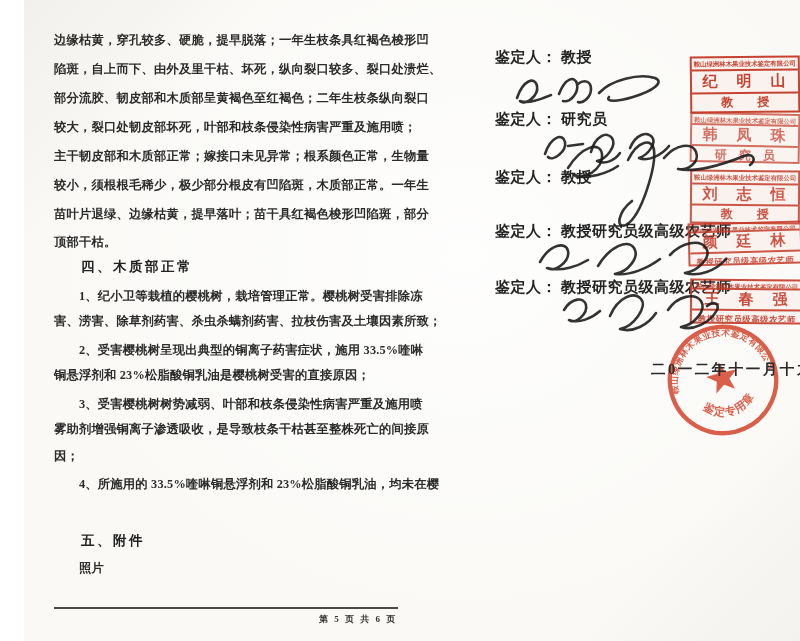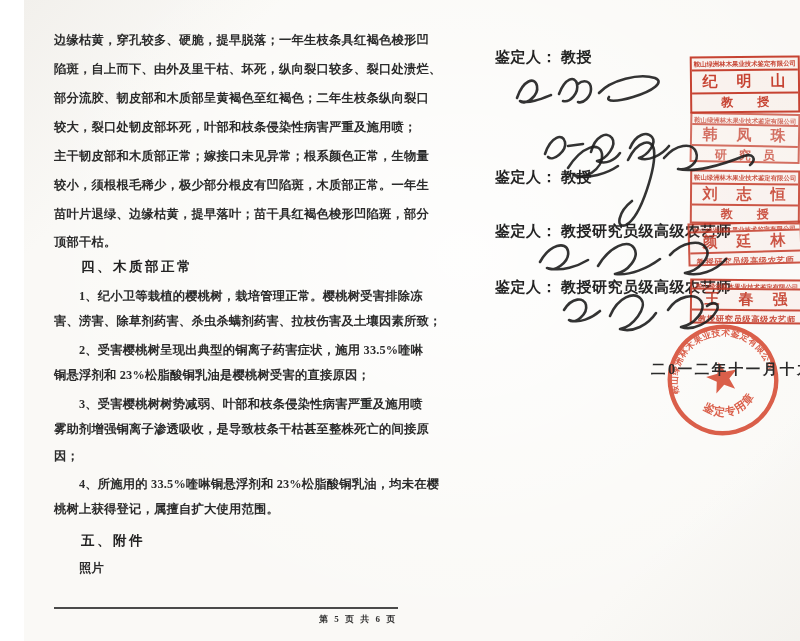--- a/index.html
+++ b/index.html
@@ -108,33 +108,35 @@
     <div class="bline" style="top:313px">害、涝害、除草剂药害、杀虫杀螨剂药害、拉枝伤害及土壤因素所致；</div>
 
     <div class="bline indent" style="top:342px">2、受害樱桃树呈现出典型的铜离子药害症状，施用 33.5%喹啉</div>
     <div class="bline" style="top:367px">铜悬浮剂和 23%松脂酸铜乳油是樱桃树受害的直接原因；</div>
 
     <div class="bline indent" style="top:396px">3、受害樱桃树树势减弱、叶部和枝条侵染性病害严重及施用喷</div>
     <div class="bline" style="top:421px">雾助剂增强铜离子渗透吸收，是导致枝条干枯甚至整株死亡的间接原</div>
     <div class="bline" style="top:448px">因；</div>
 
     <div class="bline indent" style="top:476px">4、所施用的 33.5%喹啉铜悬浮剂和 23%松脂酸铜乳油，均未在樱</div>
-    <div class="bline" style="top:501px">桃树上获得登记，属擅自扩大使用范围。</div>
 
     <div class="heading" style="top:532px">五、附件</div>
     <div class="bline" style="top:560px;padding-left:25px">照片</div>
 
     <div class="footer-rule"></div>
     <div class="page-footer">第 5 页 共 6 页</div>
   </div>
 
   <div class="right-page">
 
     <div class="entry" style="top:48px">
       <span>鉴定人：</span><span class="role">教授</span>
+    </div>
+    <div class="entry" style="top:110px">
+      <span>鉴定人：</span><span class="role">研究员</span>
     </div>
     <div class="entry" style="top:168px">
       <span>鉴定人：</span><span class="role">教授</span>
     </div>
     <div class="entry" style="top:222px">
       <span>鉴定人：</span><span class="role">教授研究员级高级农艺师</span>
     </div>
     <div class="entry" style="top:278px">
       <span>鉴定人：</span><span class="role">教授研究员级高级农艺师</span>
     </div>

